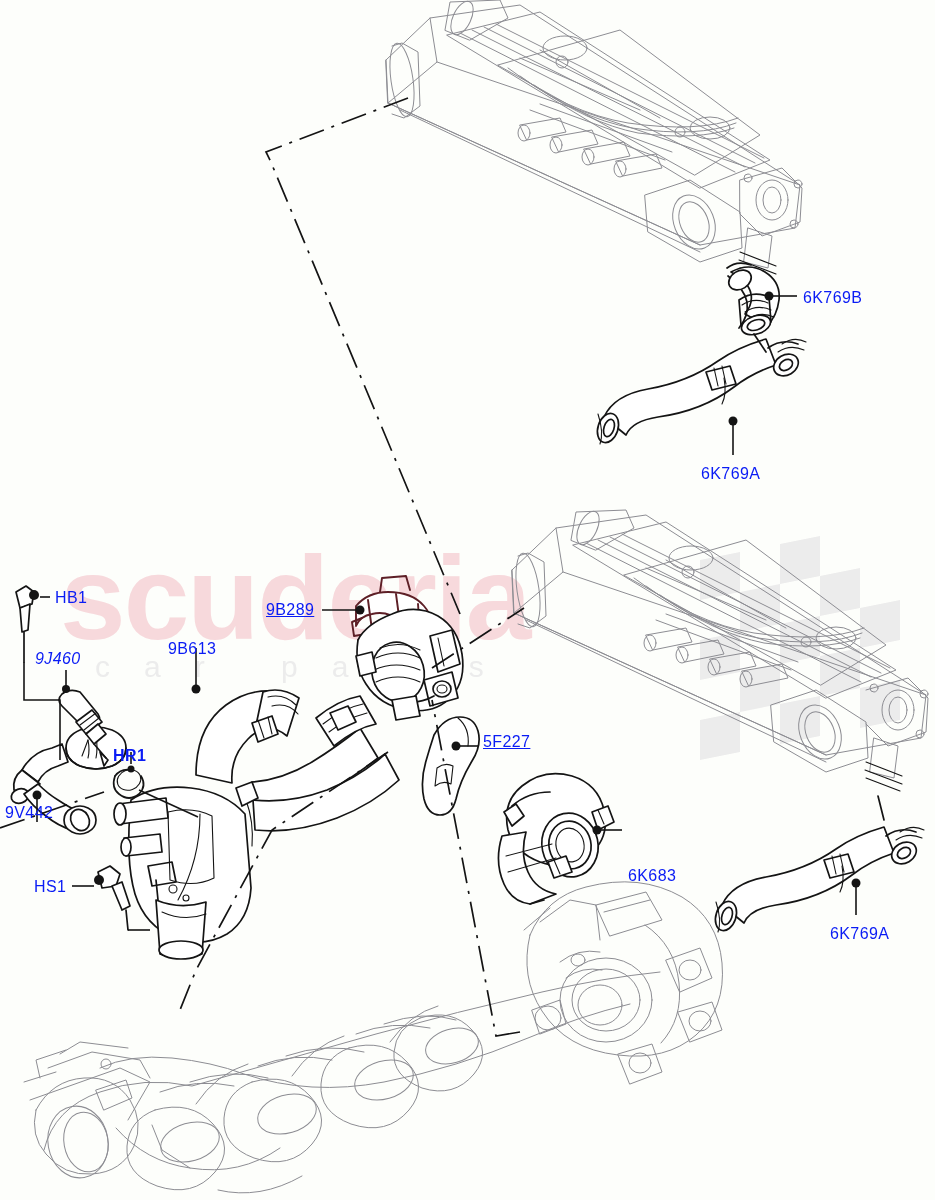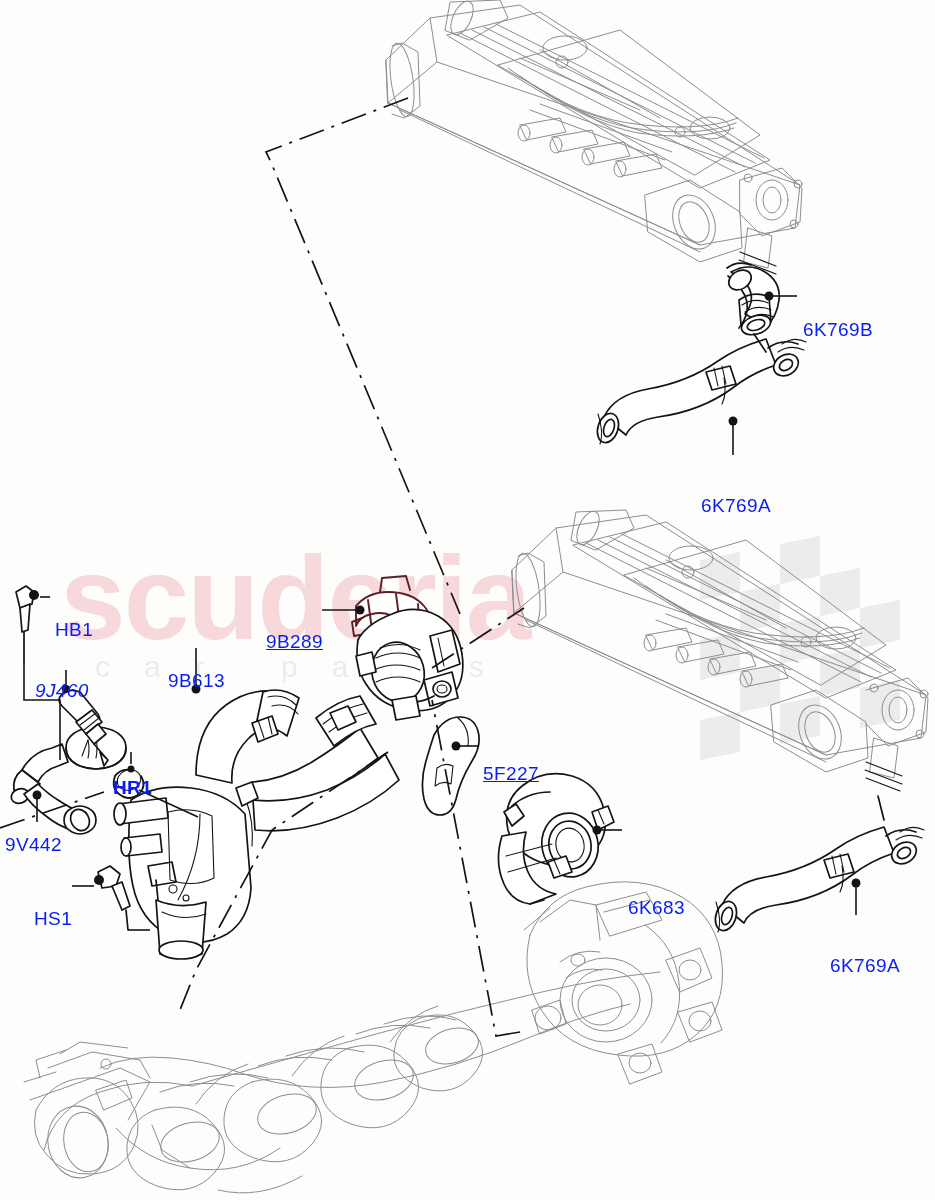--- a/index.html
+++ b/index.html
@@ -18,25 +18,24 @@
   #diagram-svg {
     position: absolute;
     left: 0; top: 0;
     width: 935px;
     height: 1200px;
   }
   .part-label {
     position: absolute;
     color: #0a1cf5;
     font-family: "Liberation Sans", sans-serif;
-    font-size: 19px;
+    font-size: 16px;
     letter-spacing: 0.4px;
     white-space: nowrap;
     font-weight: 400;
-    margin-top: 30px;
   }
   .wm-main {
     position: absolute;
     font-family: "Liberation Sans", sans-serif;
     font-size: 118px;
     font-weight: 700;
     color: #f7d9dc;
     letter-spacing: -2px;
     user-select: none;
   }

